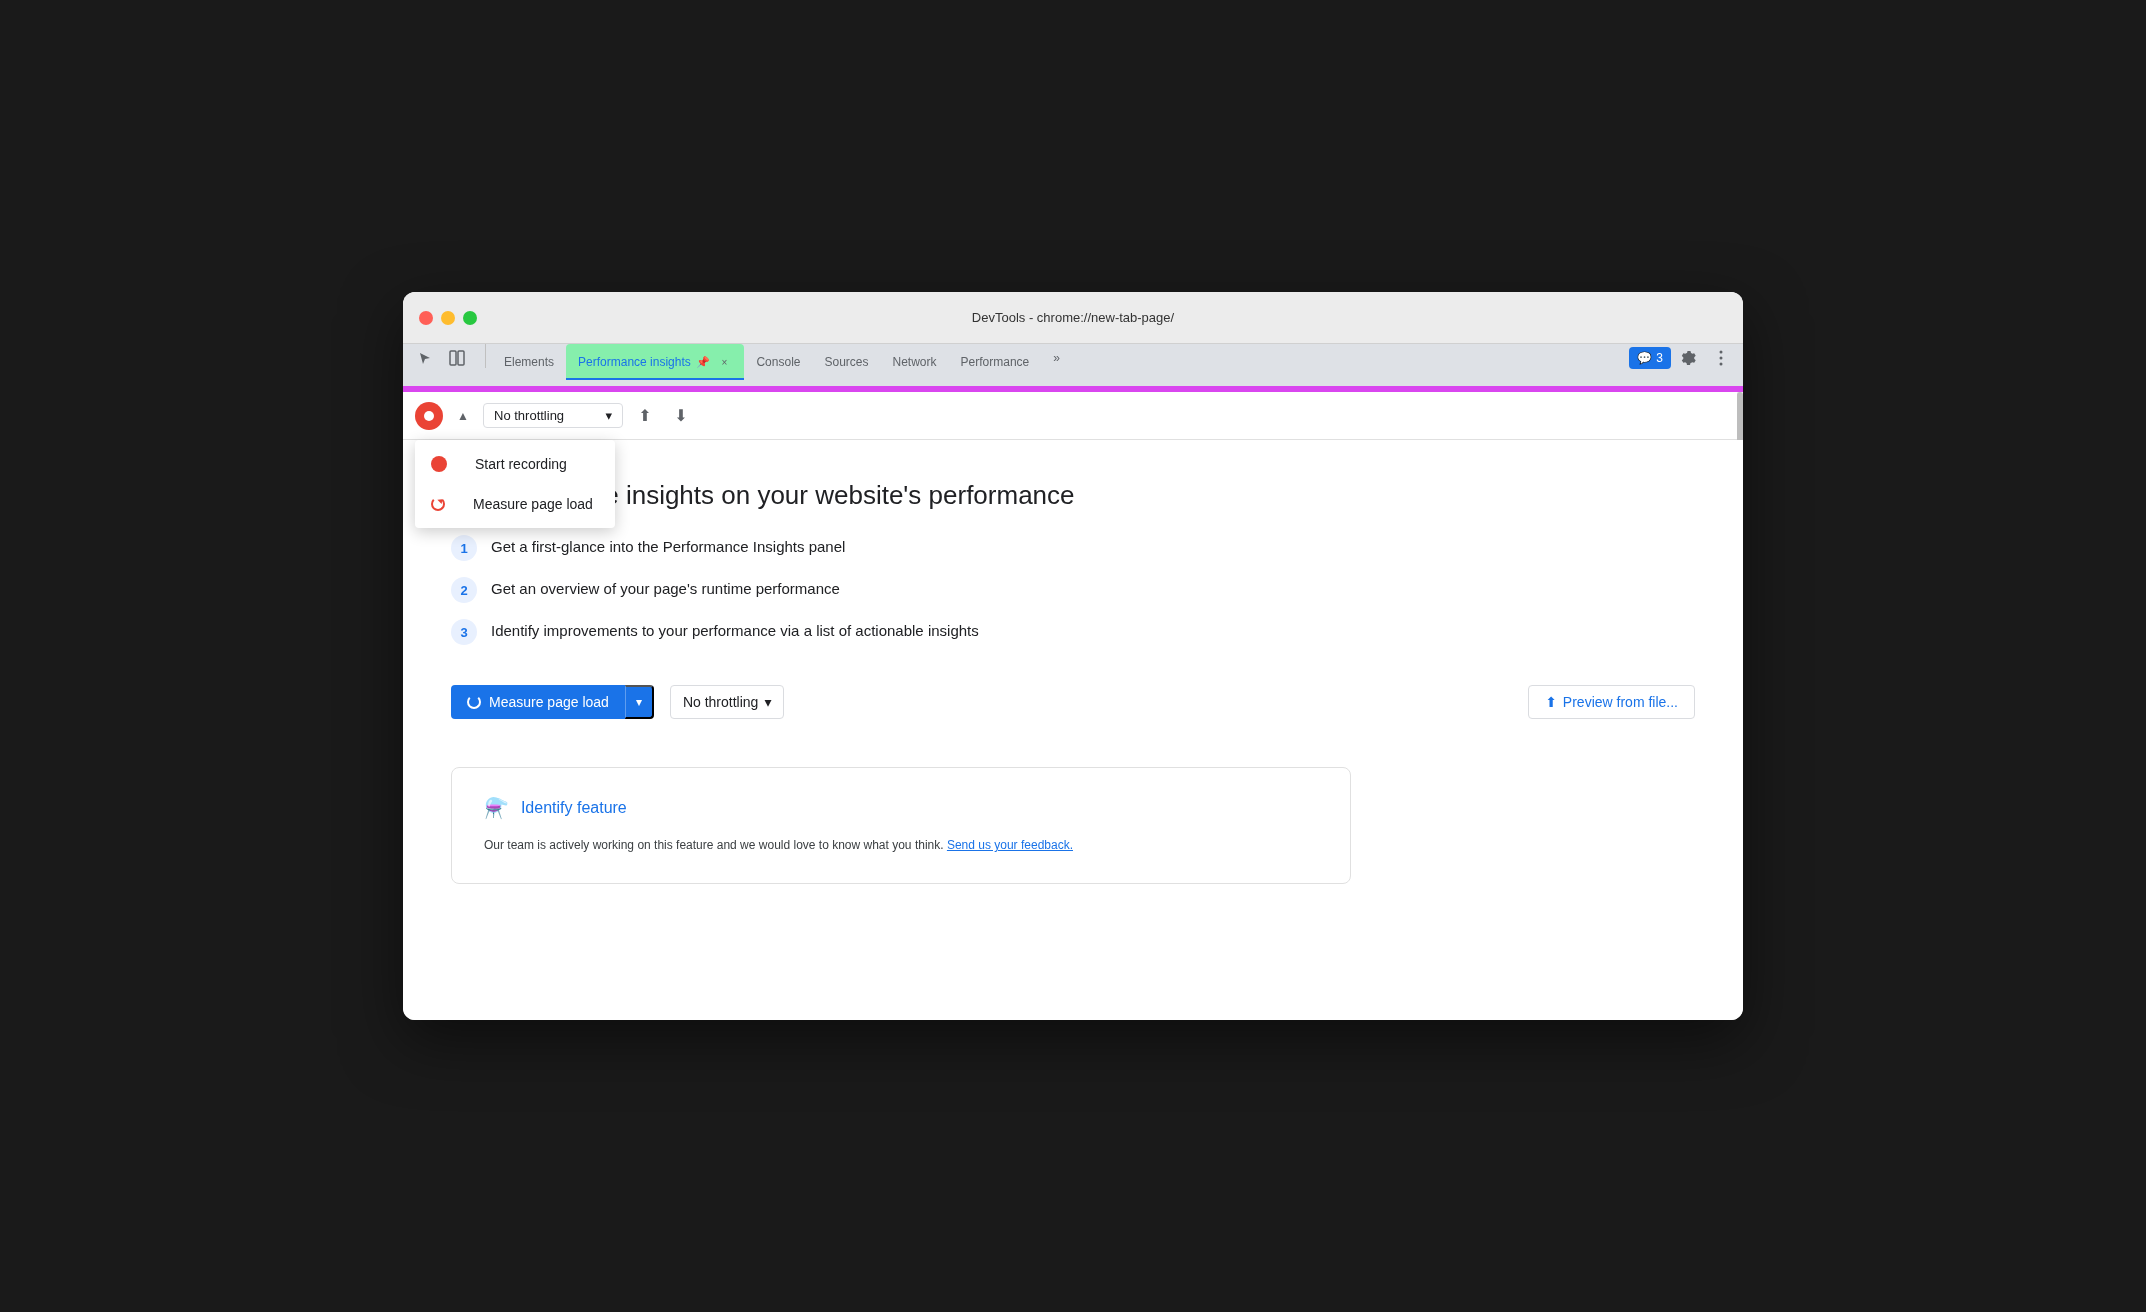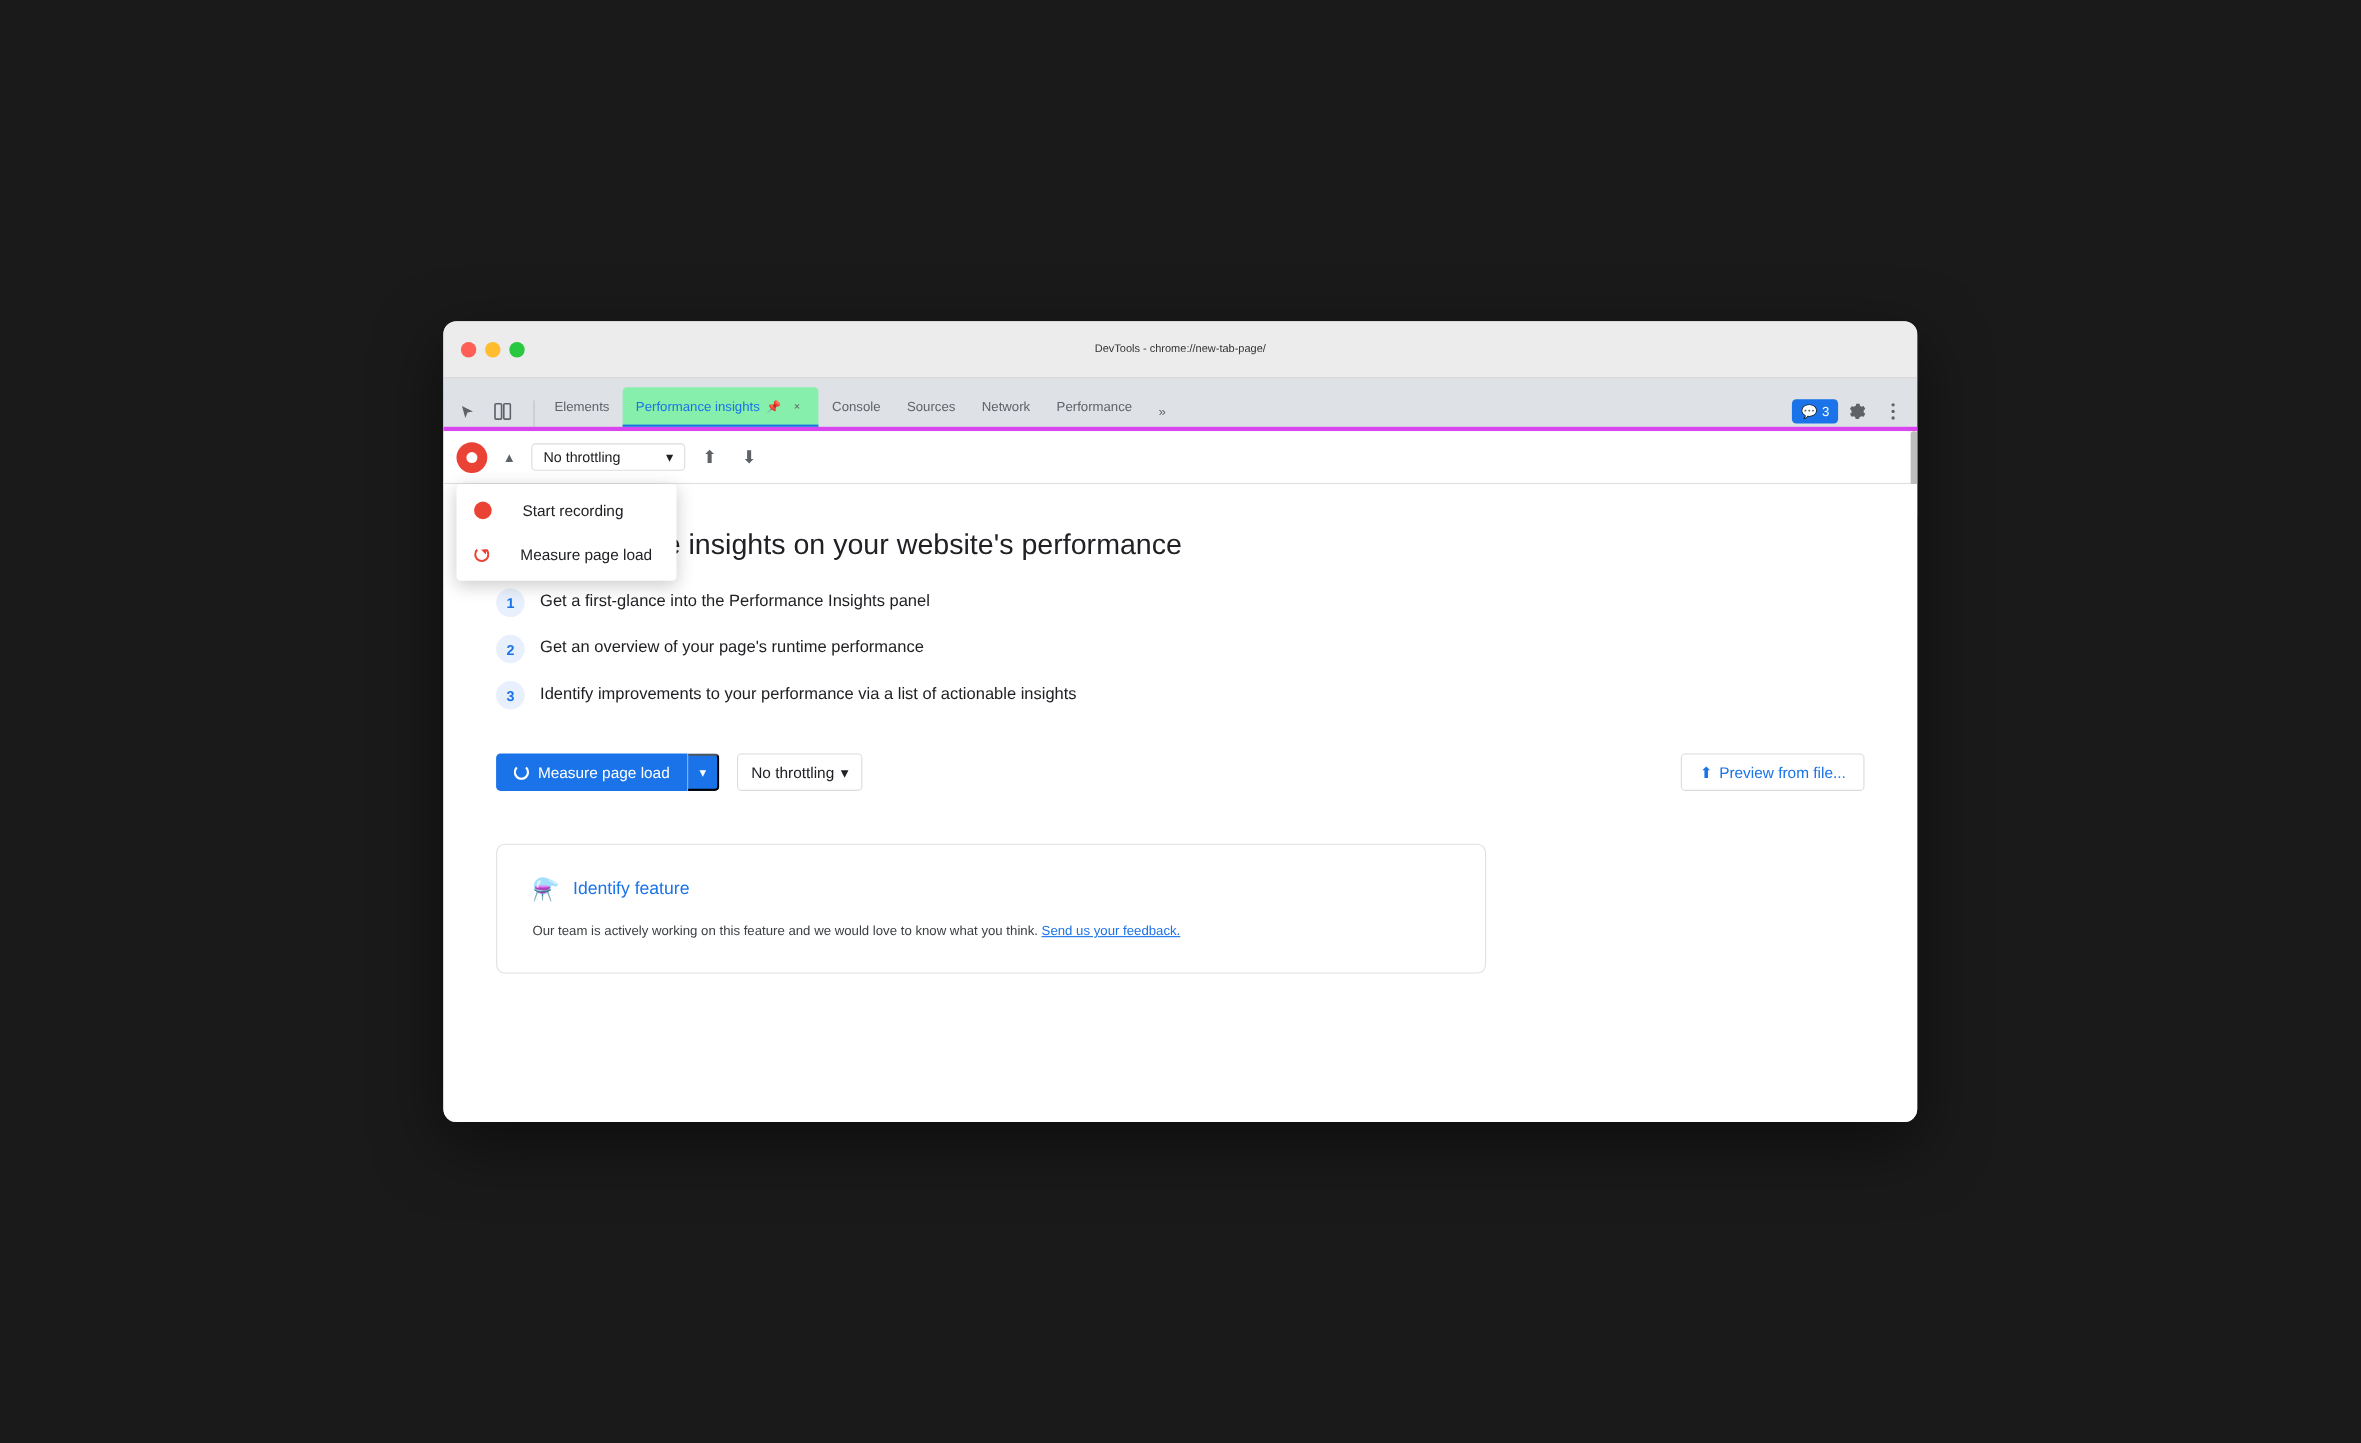--- a/index.html
+++ b/index.html
@@ -38,33 +38,33 @@
     }
     .traffic-light {
       width: 14px;
       height: 14px;
       border-radius: 50%;
     }
     .traffic-light.red { background: #ff5f57; }
     .traffic-light.yellow { background: #febc2e; }
     .traffic-light.green { background: #28c840; }
     .title-bar-text {
-      font-size: 10px;
+      font-size: 13px;
       color: #333;
       font-weight: 500;
     }
 
     
     .tab-bar {
       background: #dee1e6;
       height: 48px;
       display: flex;
-      align-items: flex-end;
+      align-items: flex-start;
       padding: 0 8px;
-      border-bottom: 4px solid #d946ef;
+      border-bottom: 6px solid #d946ef;
       gap: 0;
     }
     .tab-nav-icons {
       display: flex;
       align-items: center;
       gap: 4px;
       margin-right: 8px;
     }
     .tab-nav-icon {
       width: 28px;

